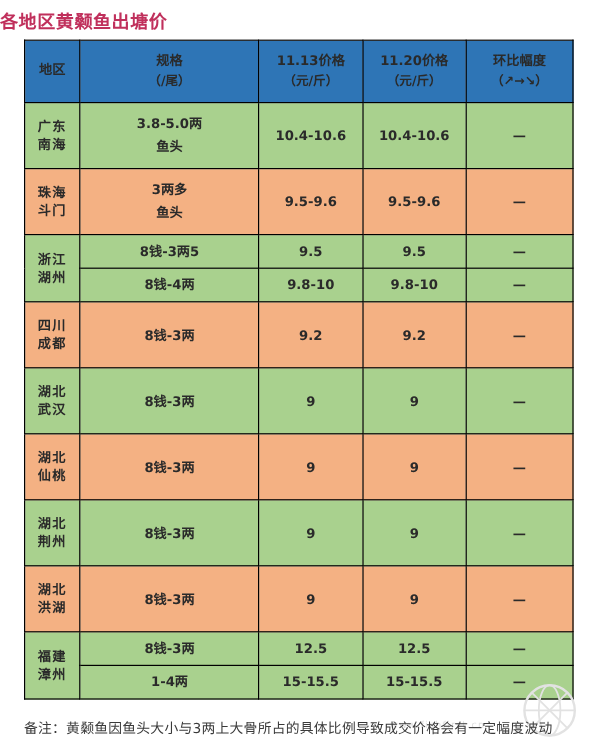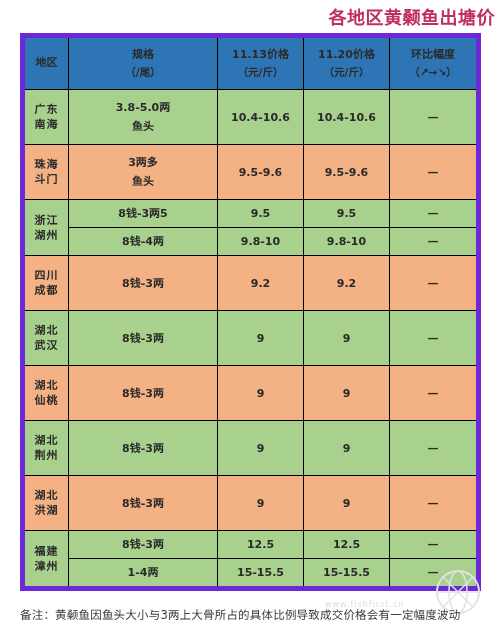--- a/index.html
+++ b/index.html
@@ -10,38 +10,38 @@
     font-family:"DejaVu Sans","Liberation Sans",sans-serif;
     overflow:hidden;
     position:relative;
   }
   .page{
     position:relative;
     width:495px;height:627px;
     box-sizing:border-box;
   }
   .title{
-    text-align:right;
+    text-align:left;
     color:#c0305c;
-    font-size:18px;
+    font-size:15px;
     font-weight:bold;
     letter-spacing:0.5px;
     padding-top:9px;
     padding-bottom:6px;
     line-height:18px;
     user-select:none;
   }
   .table-wrap{
     margin:0 17px 0 20px;
   }
   table.price{
     border-collapse:collapse;
     width:458px;
     table-layout:fixed;
-    border:5px solid #6d28d9;
+    border:1px solid #6d28d9;
   }
   table.price td, table.price th{
     border:1px solid #000;
     padding:0;
     text-align:center;
     vertical-align:middle;
     font-size:11px;
     color:#2a2a2a;
     font-weight:bold;
     line-height:15px;

